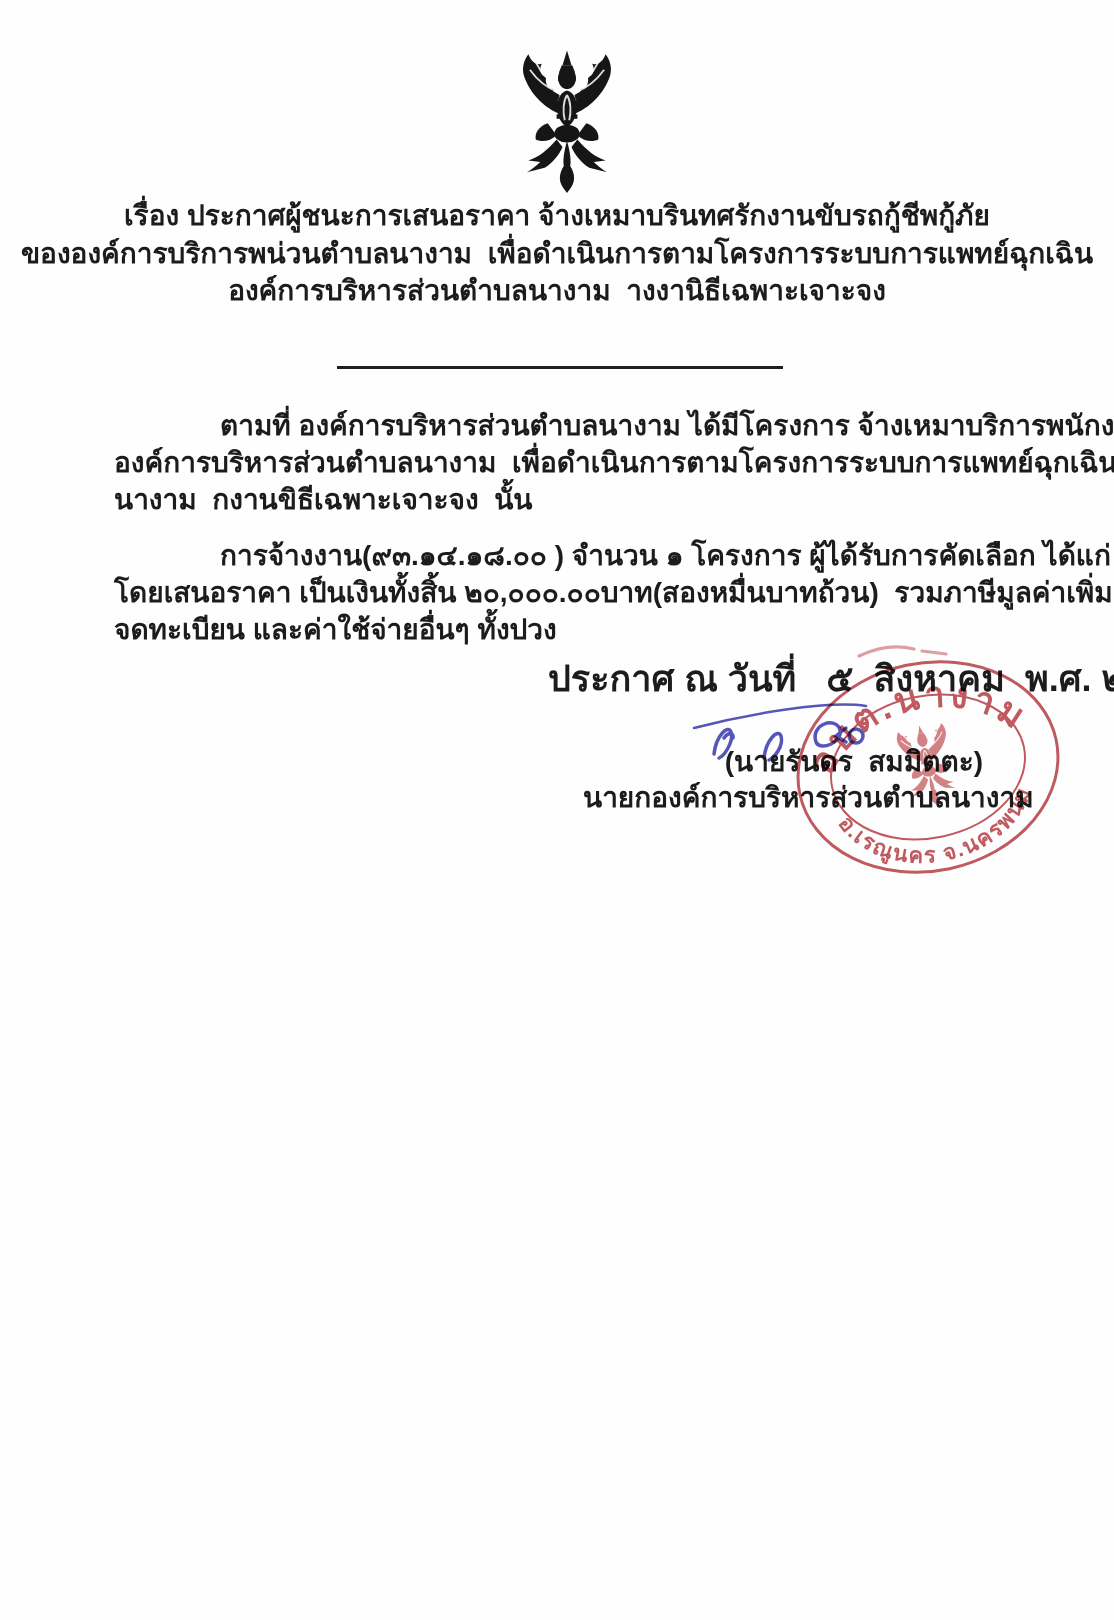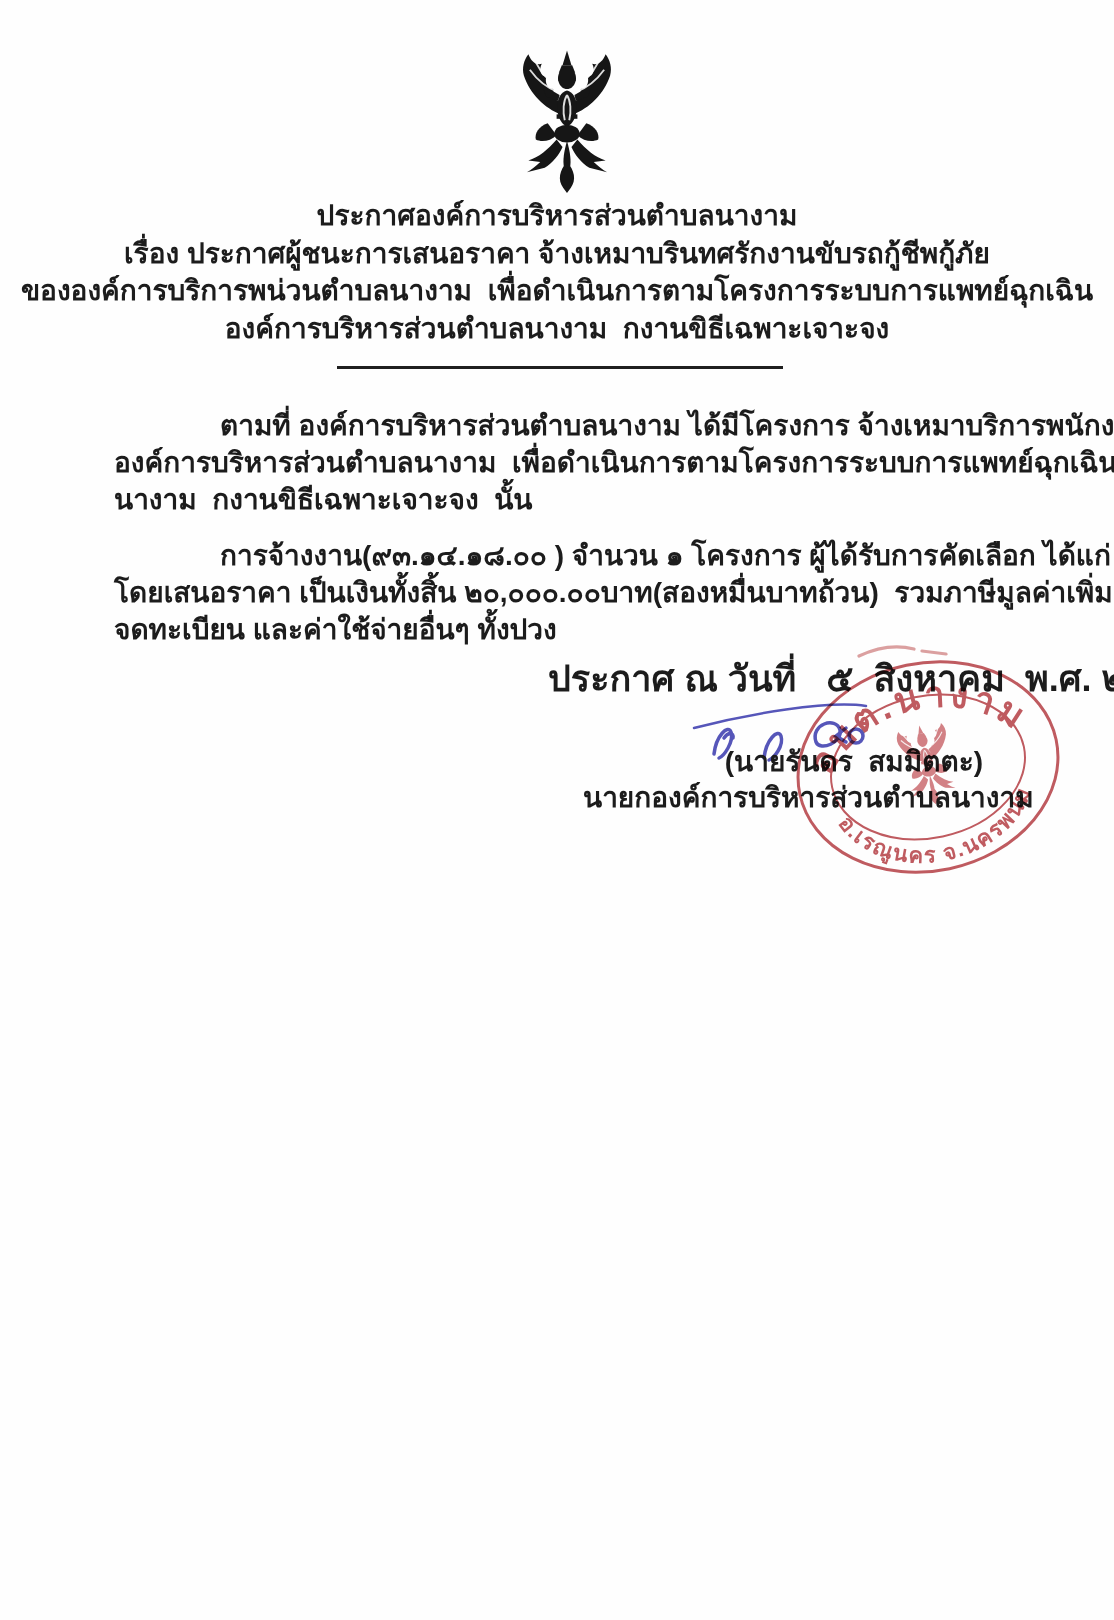--- a/index.html
+++ b/index.html
@@ -75,24 +75,23 @@
         <path d="M58,22 C66,38 78,50 92,56"></path>
         <path d="M150,32 C140,46 128,56 112,62"></path>
         <path d="M142,22 C134,38 122,50 108,56"></path>
         <path d="M100,66 C95,74 94,88 97,100"></path>
         <path d="M100,66 C105,74 106,88 103,100"></path>
       </g>
     </g>
   </svg>
 
   <div class="title-block">
-    <div class="pre">ประกาศองค์การบริหารส่วนตำบลนางาม</div>
     <div class="pre">เรื่อง ประกาศผู้ชนะการเสนอราคา จ้างเหมาบรินทศรักงานขับรถกู้ชีพกู้ภัย</div>
     <div class="pre">ขององค์การบริการพน่วนตำบลนางาม  เพื่อดำเนินการตามโครงการระบบการแพทย์ฉุกเฉิน</div>
-    <div class="pre">องค์การบริหารส่วนตำบลนางาม  กงานขิธีเฉพาะเจาะจง</div>
+    <div class="pre">องค์การบริหารส่วนตำบลนางาม  างงานิธีเฉพาะเจาะจง</div>
   </div>
 
   <div class="divider"></div>
 
   <div class="para para1">
     <div class="pre indent">ตามที่ องค์การบริหารส่วนตำบลนางาม ได้มีโครงการ จ้างเหมาบริการพนักงานขับรถกู้ชีพกู้ภัย  ของ</div>
     <div class="pre">องค์การบริหารส่วนตำบลนางาม  เพื่อดำเนินการตามโครงการระบบการแพทย์ฉุกเฉินองค์การบริหารส่วนตำบล</div>
     <div class="pre">นางาม  กงานขิธีเฉพาะเจาะจง  นั้น</div>
   </div>
 

